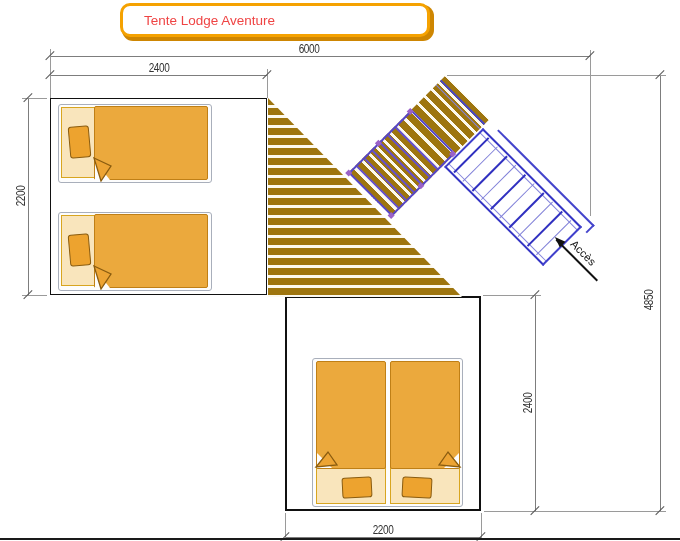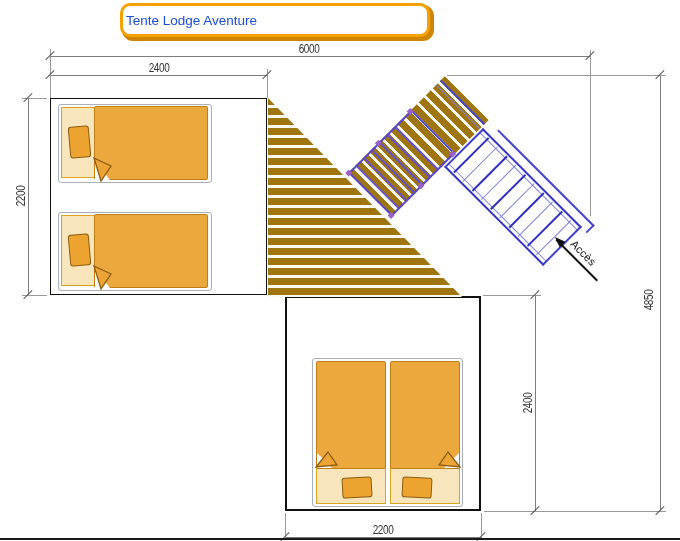--- a/index.html
+++ b/index.html
@@ -4,21 +4,21 @@
 <style>
   html,body{margin:0;padding:0;background:#fff;}
   #canvas{position:relative;width:680px;height:541px;background:#fff;overflow:hidden;
           font-family:"Liberation Sans",sans-serif;}
   #canvas *{box-sizing:border-box;}
 
   
   .title-box{position:absolute;left:120px;top:3px;width:310px;height:34px;background:#fff;
              border:3.5px solid #F5A201;border-radius:10px;
              box-shadow:3px 3px 0 1px #CE8602;display:flex;align-items:center;z-index:30;}
-  .title-box span{font-size:13.5px;color:#1d4ed8;padding-left:3px;}
+  .title-box span{font-size:13.5px;color:#ef4444;padding-left:21px;}
   .plan-heading{position:absolute;left:455px;top:21px;width:215px;text-align:right;
                 font-size:23px;font-weight:bold;font-style:italic;letter-spacing:-0.6px;color:#000;z-index:30;}
 
   
   .dline{position:absolute;background:#7d7d7d;}
   .ext{position:absolute;background:#9a9a9a;}
   .tick{position:absolute;width:12px;height:1.3px;background:#555;transform:rotate(-45deg);}
   .dtext{position:absolute;width:44px;text-align:center;font-size:12.5px;color:#333;
          letter-spacing:-0.5px;transform:scaleX(0.8);}
   .dtext.vert{transform:rotate(-90deg) scaleX(0.8);}

